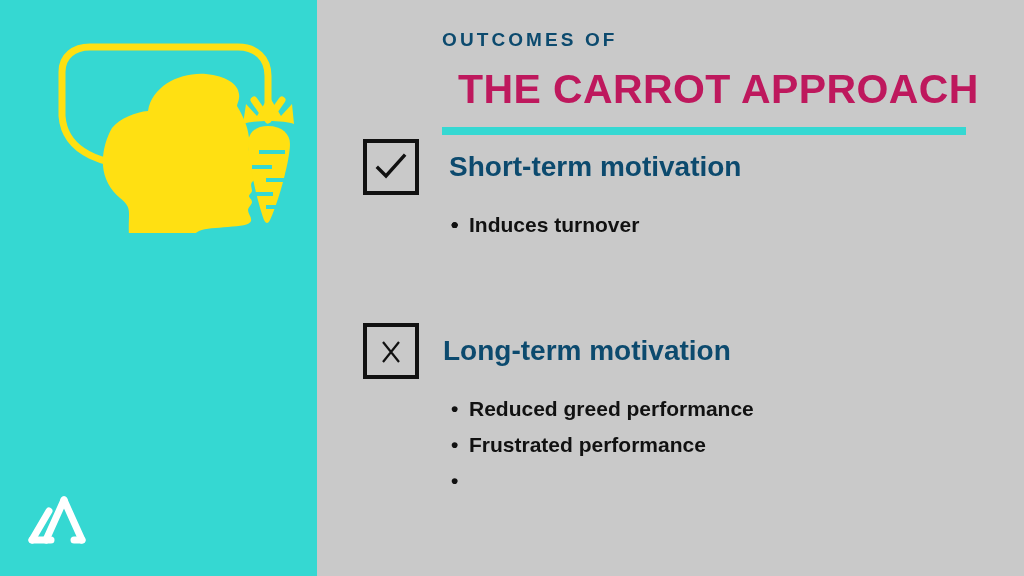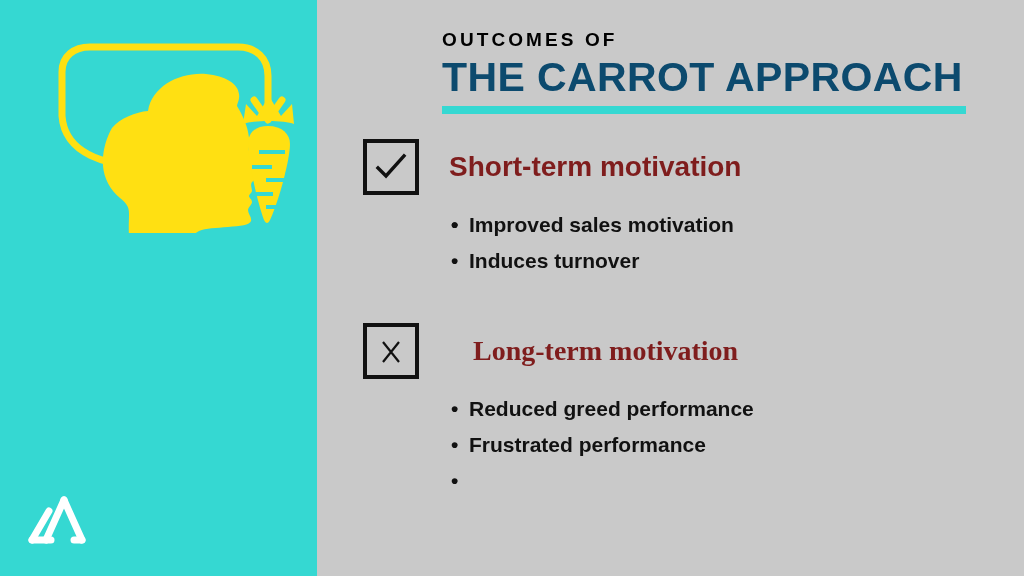--- a/index.html
+++ b/index.html
@@ -56,31 +56,31 @@
 
   .heading-block {
     position: absolute;
     left: 125px;
     top: 30px;
   }
   .kicker {
     font-size: 19px;
     font-weight: bold;
     letter-spacing: 3.1px;
-    color: #000000;
+    color: #0c4a6e;
     line-height: 1.1;
     margin: 0 0 4px 0;
   }
   .headline {
     font-size: 41px;
     font-weight: bold;
     letter-spacing: 0.4px;
-    color: #0c4a6e;
+    color: #be185d;
     line-height: 1.08;
-    margin: 0;
+    margin: 16px;
     white-space: nowrap;
   }
   .underline {
     margin-top: 7px;
     width: 524px;
     height: 8px;
     background: #35d8d2;
   }
 
   
@@ -102,25 +102,25 @@
     border: 4px solid #111111;
     flex: 0 0 auto;
     display: flex;
     align-items: center;
     justify-content: center;
   }
   .box-icon svg { display: block; }
   .section-title {
     font-size: 28px;
     font-weight: bold;
-    color: #7f1d1d;
+    color: #0c4a6e;
     margin-left: 30px;
     white-space: nowrap;
   }
-  .section-2 .section-title { margin-left: 54px; font-family: Liberation Serif, serif; }
+  .section-2 .section-title { margin-left: 24px; }
 
   .bullets {
     list-style: none;
     margin: 12px 0 0 0;
     padding: 0 0 0 106px;
   }
   .bullets li {
     position: relative;
     font-size: 21px;
     font-weight: bold;
@@ -218,21 +218,21 @@
       <div class="section-head">
         <span class="box-icon">
           <svg viewBox="0 0 36 36" width="36" height="36" xmlns="http://www.w3.org/2000/svg">
             <path d="M 5 19 L 13 27 L 31 7" fill="none" stroke="#111111" stroke-width="3.4" stroke-linecap="square" stroke-linejoin="miter"></path>
           </svg>
         </span>
         <span class="section-title">Short-term motivation</span>
       </div>
       <ul class="bullets">
         <li><span class="bullet-dot">•</span></li>
-        <li><span class="bullet-dot">•</span><span>Improved sales motivation</span></li>
+        <li><span class="bullet-dot">•</span></li>
         <li><span class="bullet-dot">•</span><span>Induces turnover</span></li>
       </ul>
     </div>
 
     <div class="section section-2">
       <div class="section-head">
         <span class="box-icon">
           <svg viewBox="0 0 36 36" width="36" height="36" xmlns="http://www.w3.org/2000/svg">
             <path d="M 10 9 L 26 29 M 26 9 L 10 29" fill="none" stroke="#111111" stroke-width="2.2" stroke-linecap="butt"></path>
           </svg>

